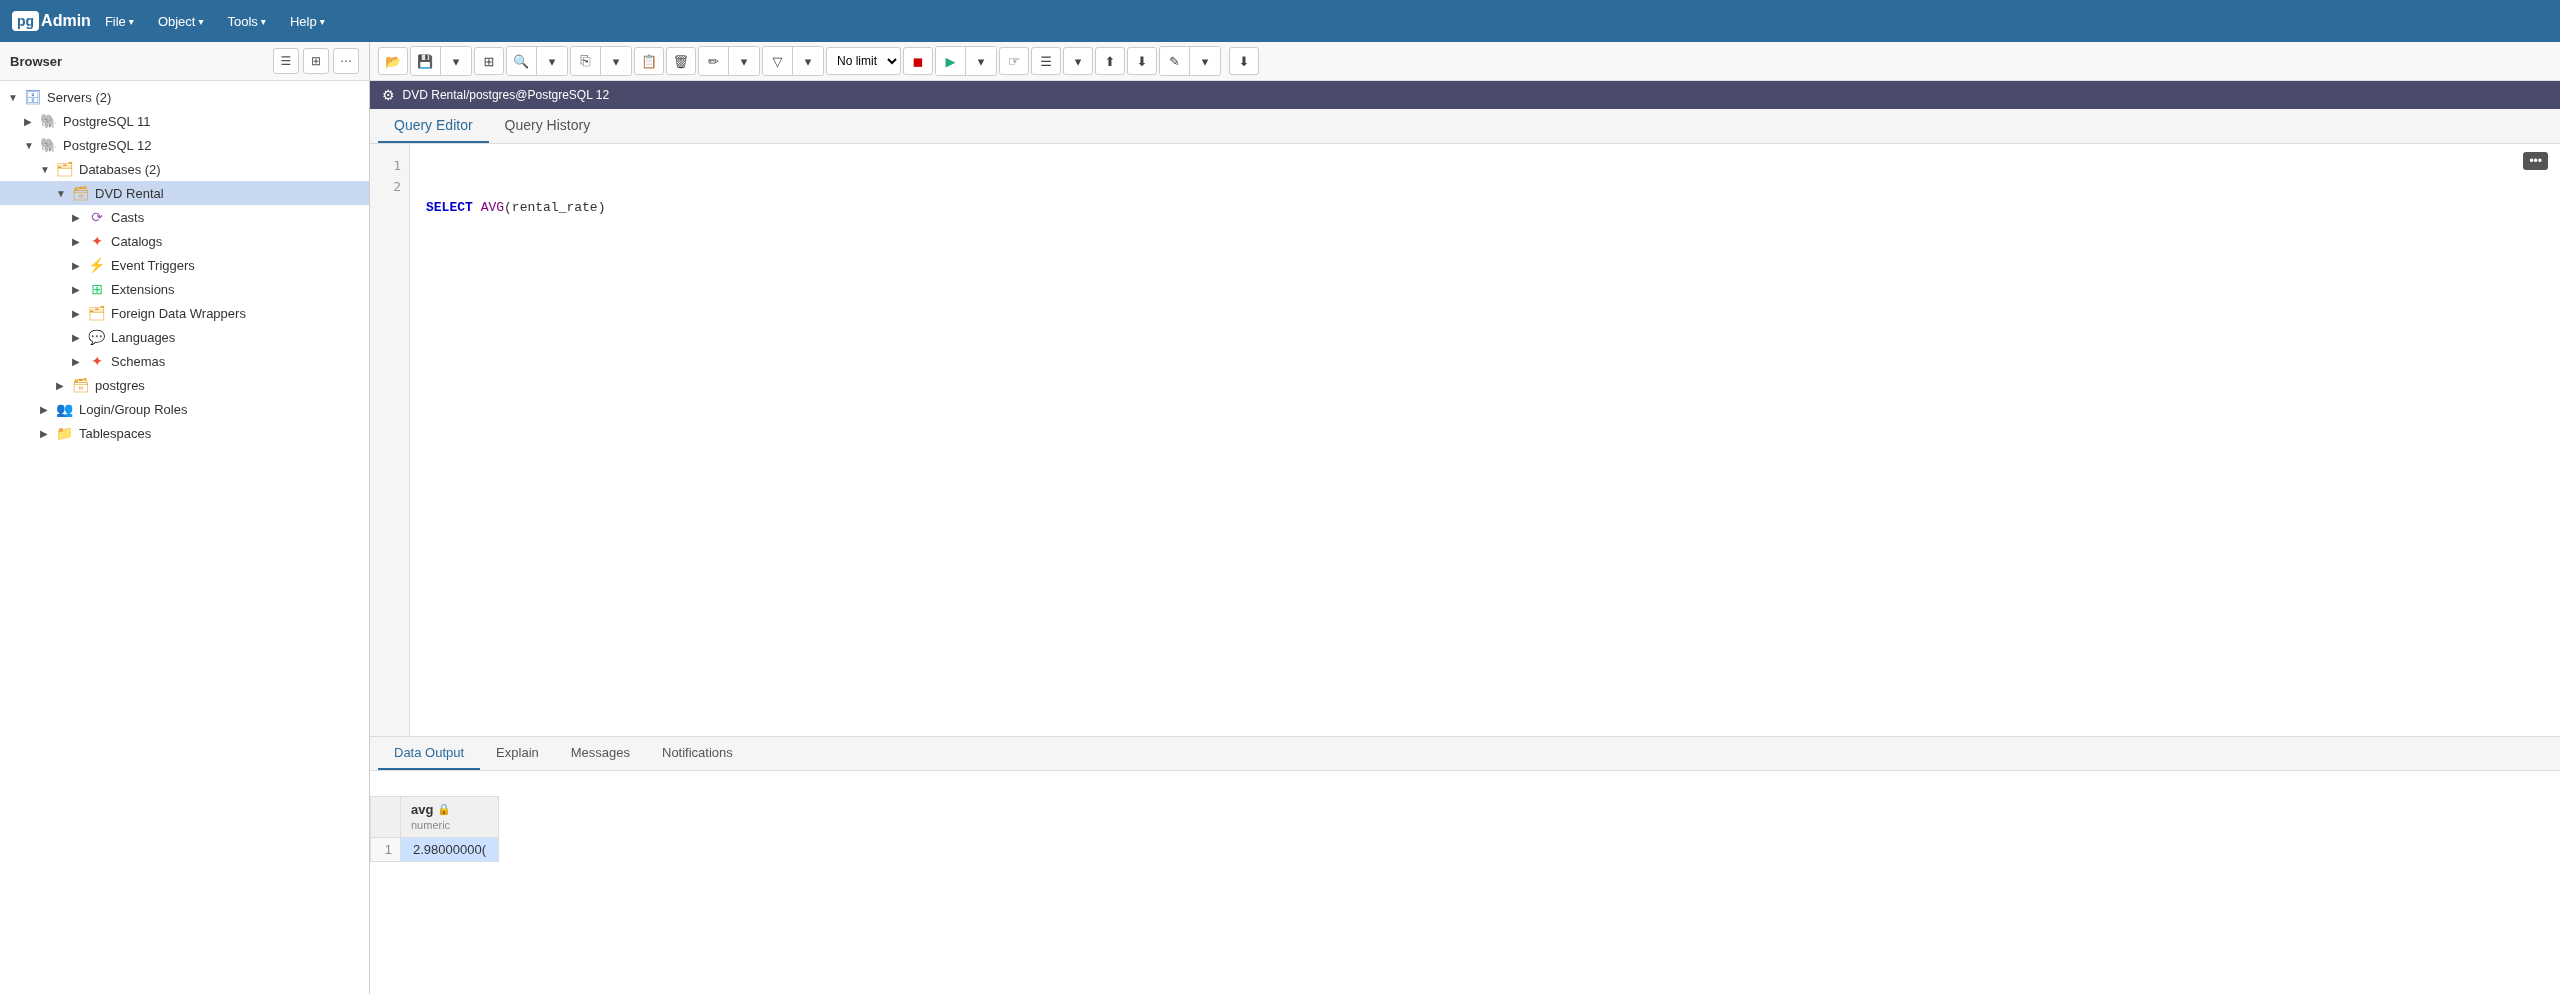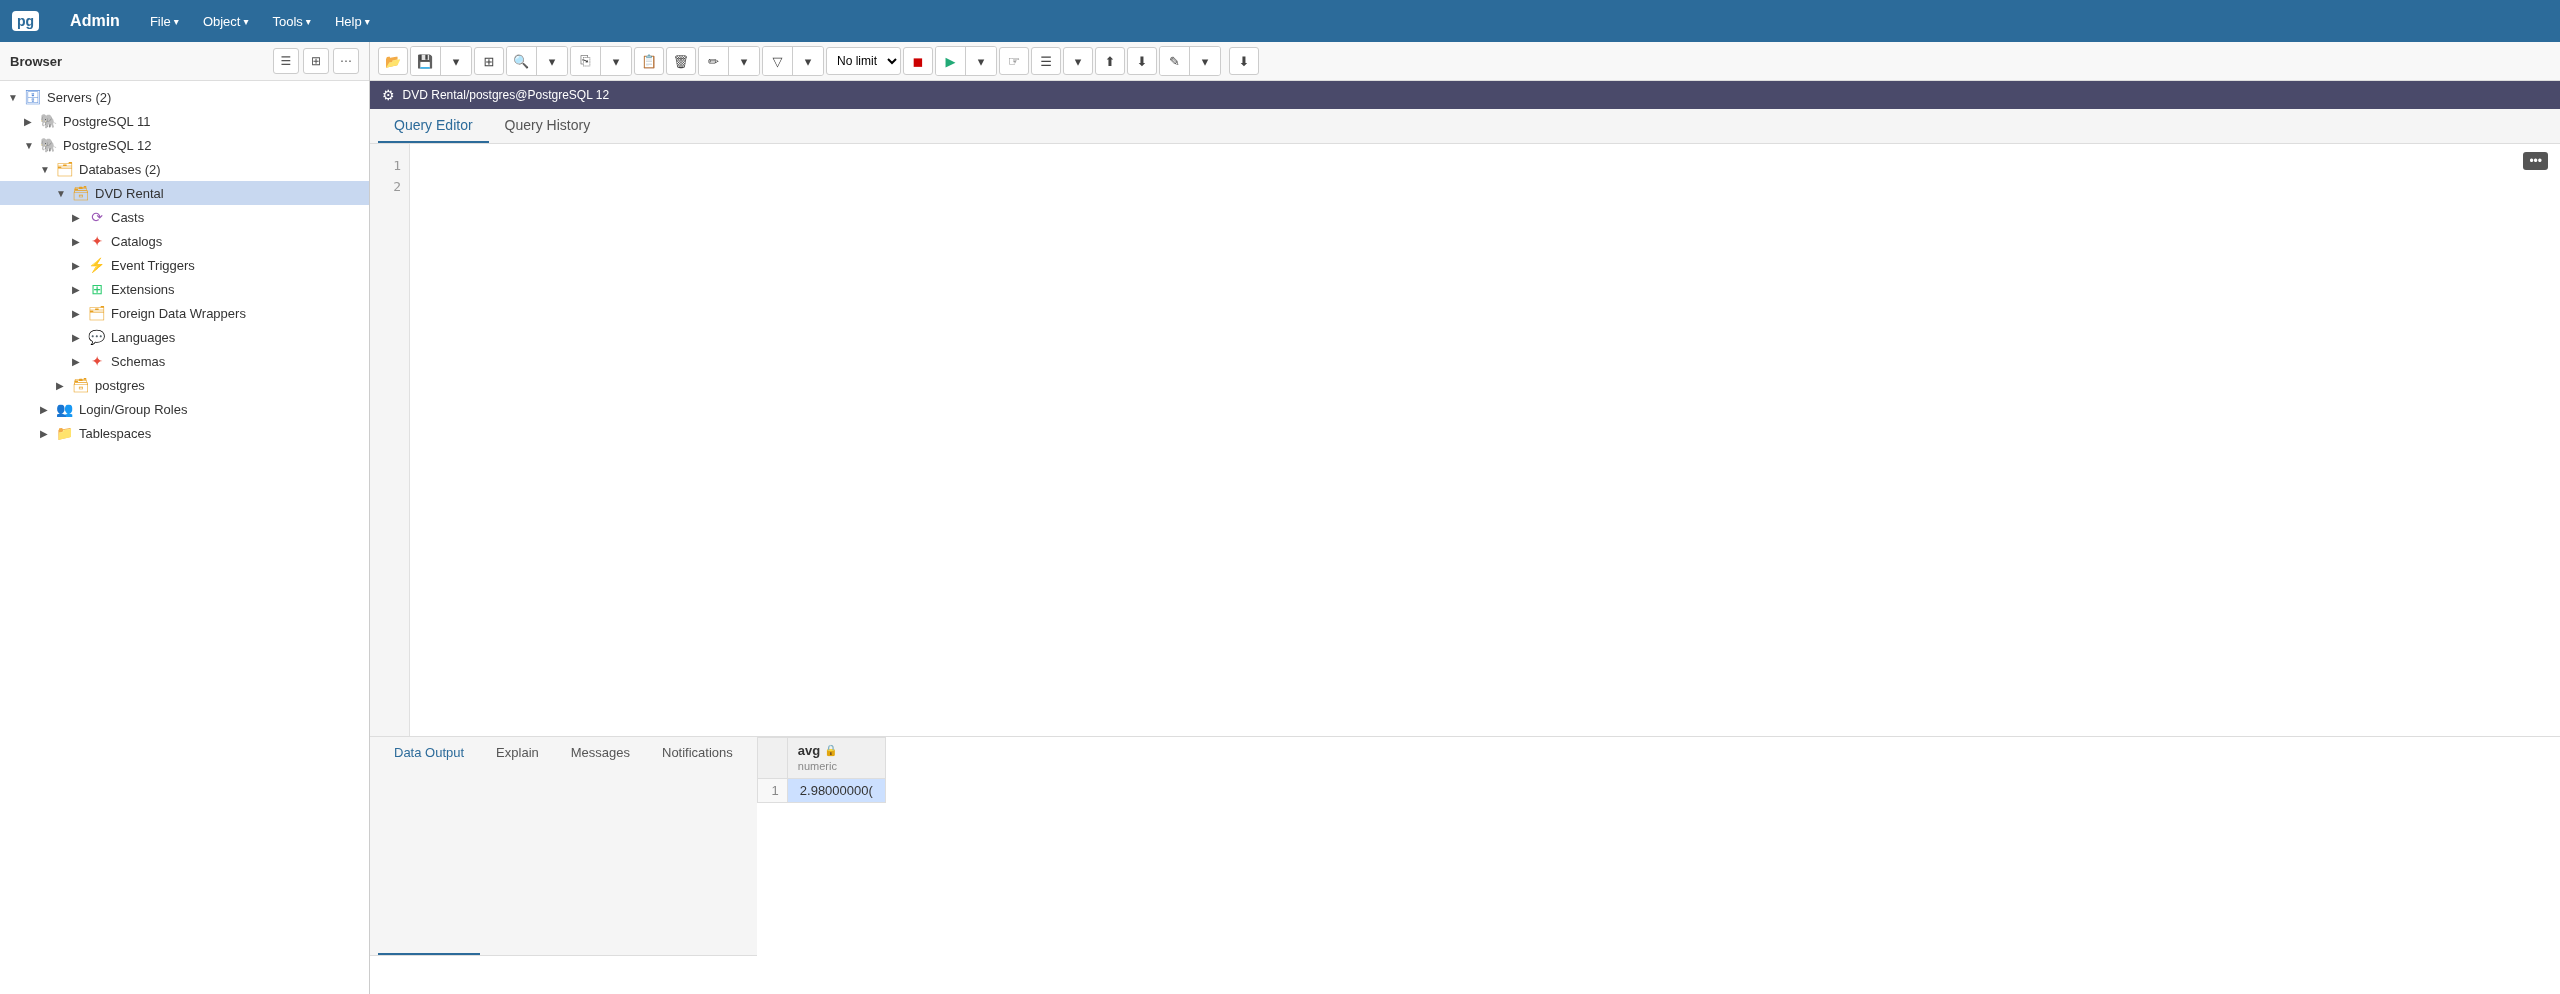--- a/index.html
+++ b/index.html
@@ -10,22 +10,20 @@
       background: #2c6b9a;
       height: 42px;
       display: flex;
       align-items: center;
       padding: 0 12px;
       gap: 4px;
     }
     .navbar-brand {
       display: flex;
       align-items: center;
-      margin-right: 16px;
-      gap: 29px;
     }
     .navbar-brand .pg-logo {
       background: #fff;
       border-radius: 4px;
       padding: 2px 5px;
       font-weight: bold;
       font-size: 14px;
       color: #2c6b9a;
       margin-right: 2px;
     }
@@ -292,22 +290,23 @@
       color: #2c6b9a;
       border-bottom: 2px solid #2c6b9a;
       font-weight: 500;
     }
 
     
     .output-panel {
       height: 220px;
       border-top: 1px solid #ddd;
       display: flex;
-      flex-direction: row;
-      background: #fff;
+      flex-direction: column;
+      background: #fff;
+      gap: 25px;
     }
     .output-tabs {
       display: flex;
       border-bottom: 1px solid #ddd;
       background: #f5f5f5;
       padding: 0 8px;
     }
     .output-tab {
       padding: 8px 16px;
       font-size: 13px;
@@ -583,20 +582,21 @@
       <div class="editor-tab active">Query Editor</div>
       <div class="editor-tab">Query History</div>
     </div>
 
     <div class="editor-area" style="flex:1;max-height:calc(100% - 360px);">
       <div class="line-numbers">
         <div>1</div>
         <div>2</div>
       </div>
       <div class="code-area">
+        <div><span class="sql-keyword">SELECT</span><span class="sql-text"> </span><span class="sql-function">AVG</span><span class="sql-text">(rental_rate)</span></div>
       </div>
       <div class="editor-dots">•••</div>
     </div>
 
     <div class="output-panel">
       <div class="output-tabs">
         <div class="output-tab active">Data Output</div>
         <div class="output-tab">Explain</div>
         <div class="output-tab">Messages</div>
         <div class="output-tab">Notifications</div>

